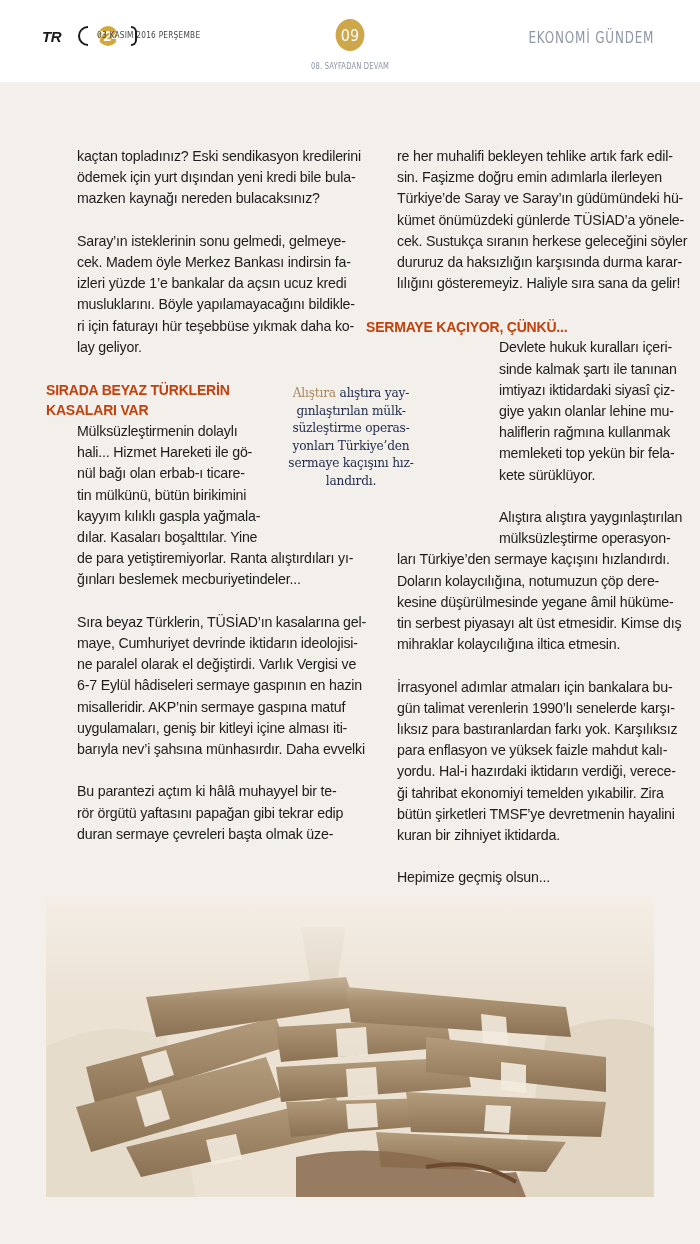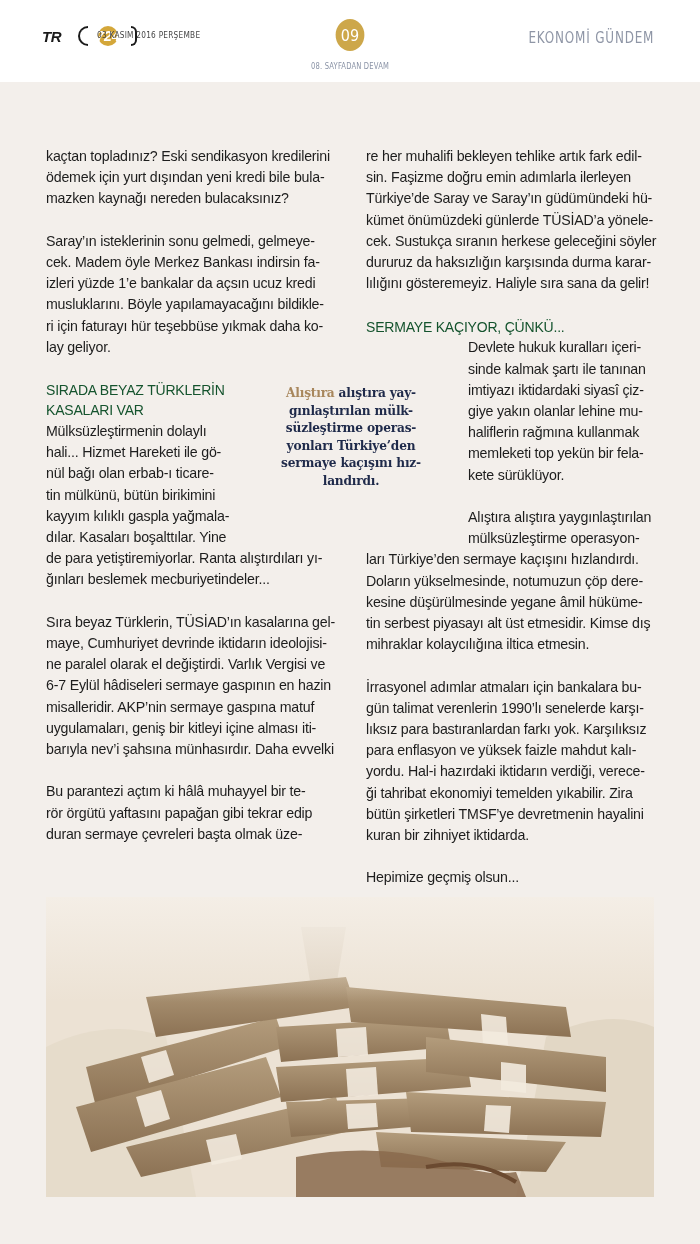--- a/index.html
+++ b/index.html
@@ -12,28 +12,28 @@
   .logo-arc { width: 10px; height: 20px; border: 2px solid #1a1a1a; border-right: none; border-radius: 10px 0 0 10px; margin-left: 1px; margin-right: -6px; }
   .logo-badge { width: 20px; height: 20px; border-radius: 50%; background: #d4a73a; color: #fff; font-weight: bold; font-style: italic; font-size: 14px; display: flex; align-items: center; justify-content: center; }
   .logo-arc-r { width: 6px; height: 20px; border: 2px solid #1a1a1a; border-left: none; border-radius: 0 10px 10px 0; margin-left: -3px; }
   .date { position: absolute; left: 97px; top: 30px; font-size: 9px; color: #444; letter-spacing: 0.3px; font-family: "DejaVu Sans", sans-serif; transform: scaleX(0.82); transform-origin: left center; white-space: nowrap; }
 
   .page-num { position: absolute; left: 334px; top: 19px; width: 32px; height: 32px; border-radius: 50%; background: #cda74a; color: #fff; font-size: 16px; display: flex; align-items: center; justify-content: center; font-family: "DejaVu Sans", sans-serif; transform: scaleX(0.9); }
   .continued { position: absolute; left: 300px; top: 62px; width: 100px; text-align: center; font-size: 8px; color: #8a93a6; font-family: "DejaVu Sans", sans-serif; letter-spacing: 0.2px; transform: scaleX(0.85); white-space: nowrap; }
   .section { position: absolute; right: 46px; top: 29px; font-size: 15px; color: #8f96a6; letter-spacing: 1px; font-family: "DejaVu Sans", sans-serif; transform: scaleX(0.8); transform-origin: right center; white-space: nowrap; }
 
   .col { position: absolute; font-size: 14.2px; line-height: 21.2px; color: #1d1d1d; letter-spacing: -0.2px; }
-  .col p { white-space: nowrap; }
+  .col p { white-space: nowrap; margin-left: 31px; }
   .col .gap { height: 21.2px; }
   .col-left { left: 46px; top: 146px; width: 300px; }
   .col-right { left: 366px; top: 146px; width: 300px; }
-  .heading { font-weight: normal; font-size: 14px; line-height: 20px; color: #14532d; white-space: nowrap; }
+  .heading { font-weight: bold; font-size: 14px; line-height: 20px; color: #c2410c; white-space: nowrap; }
   .indent { padding-left: 102px; }
 
-  .pullquote { position: absolute; left: 256px; top: 385px; width: 190px; text-align: center; font-family: "DejaVu Serif", serif; font-weight: bold; font-size: 12.2px; line-height: 17.6px; color: #1f2a4a; letter-spacing: -0.2px; }
+  .pullquote { position: absolute; left: 256px; top: 385px; width: 190px; text-align: center; font-family: "DejaVu Serif", serif; font-weight: normal; font-size: 12.2px; line-height: 17.6px; color: #1f2a4a; letter-spacing: -0.2px; }
   .pullquote .accent { color: #a8875d; }
 
   .photo { position: absolute; left: 46px; top: 897px; width: 608px; height: 300px; overflow: hidden; background: linear-gradient(180deg, #f5efe7 0%, #efe6da 30%, #e7dccd 100%); }
   .photo svg { display: block; }
 </style>
 </head>
 <body>
 
 <div class="header">
   <div class="logo">
@@ -126,21 +126,21 @@
     <p>memleketi top yekün bir fela-</p>
     <p>kete sürüklüyor.</p>
   </div>
   <div class="gap"></div>
   <div>
     <div class="indent">
       <p>Alıştıra alıştıra yaygınlaştırılan</p>
       <p>mülksüzleştirme operasyon-</p>
     </div>
     <p>ları Türkiye’den sermaye kaçışını hızlandırdı.</p>
-    <p>Doların yükselmesinde, notumuzun çöp dere-</p>
+    <p>Doların kolaycılığına, notumuzun çöp dere-</p>
     <p>kesine düşürülmesinde yegane âmil hüküme-</p>
     <p>tin serbest piyasayı alt üst etmesidir. Kimse dış</p>
     <p>mihraklar kolaycılığına iltica etmesin.</p>
   </div>
   <div class="gap"></div>
   <div>
     <p>İrrasyonel adımlar atmaları için bankalara bu-</p>
     <p>gün talimat verenlerin 1990’lı senelerde karşı-</p>
     <p>lıksız para bastıranlardan farkı yok. Karşılıksız</p>
     <p>para enflasyon ve yüksek faizle mahdut kalı-</p>

